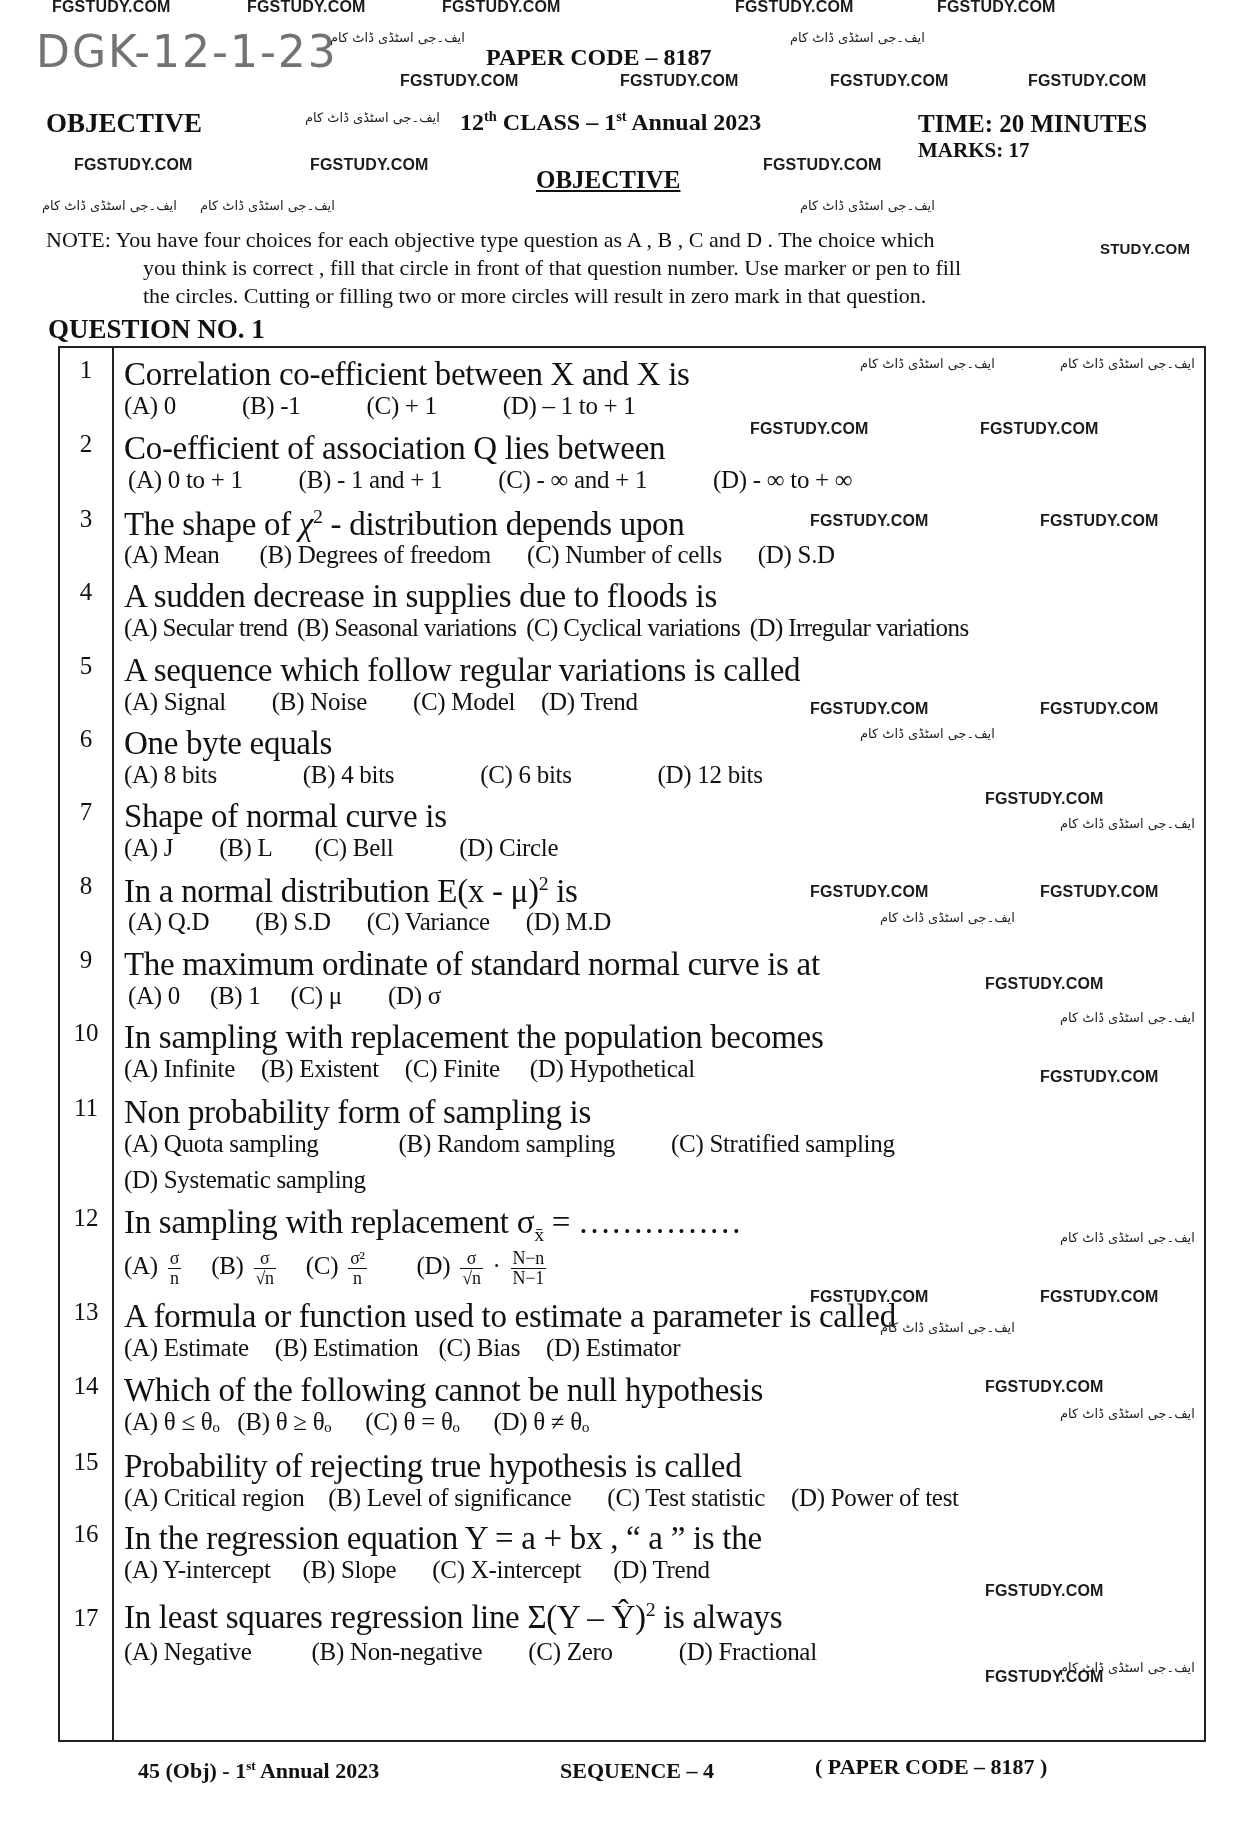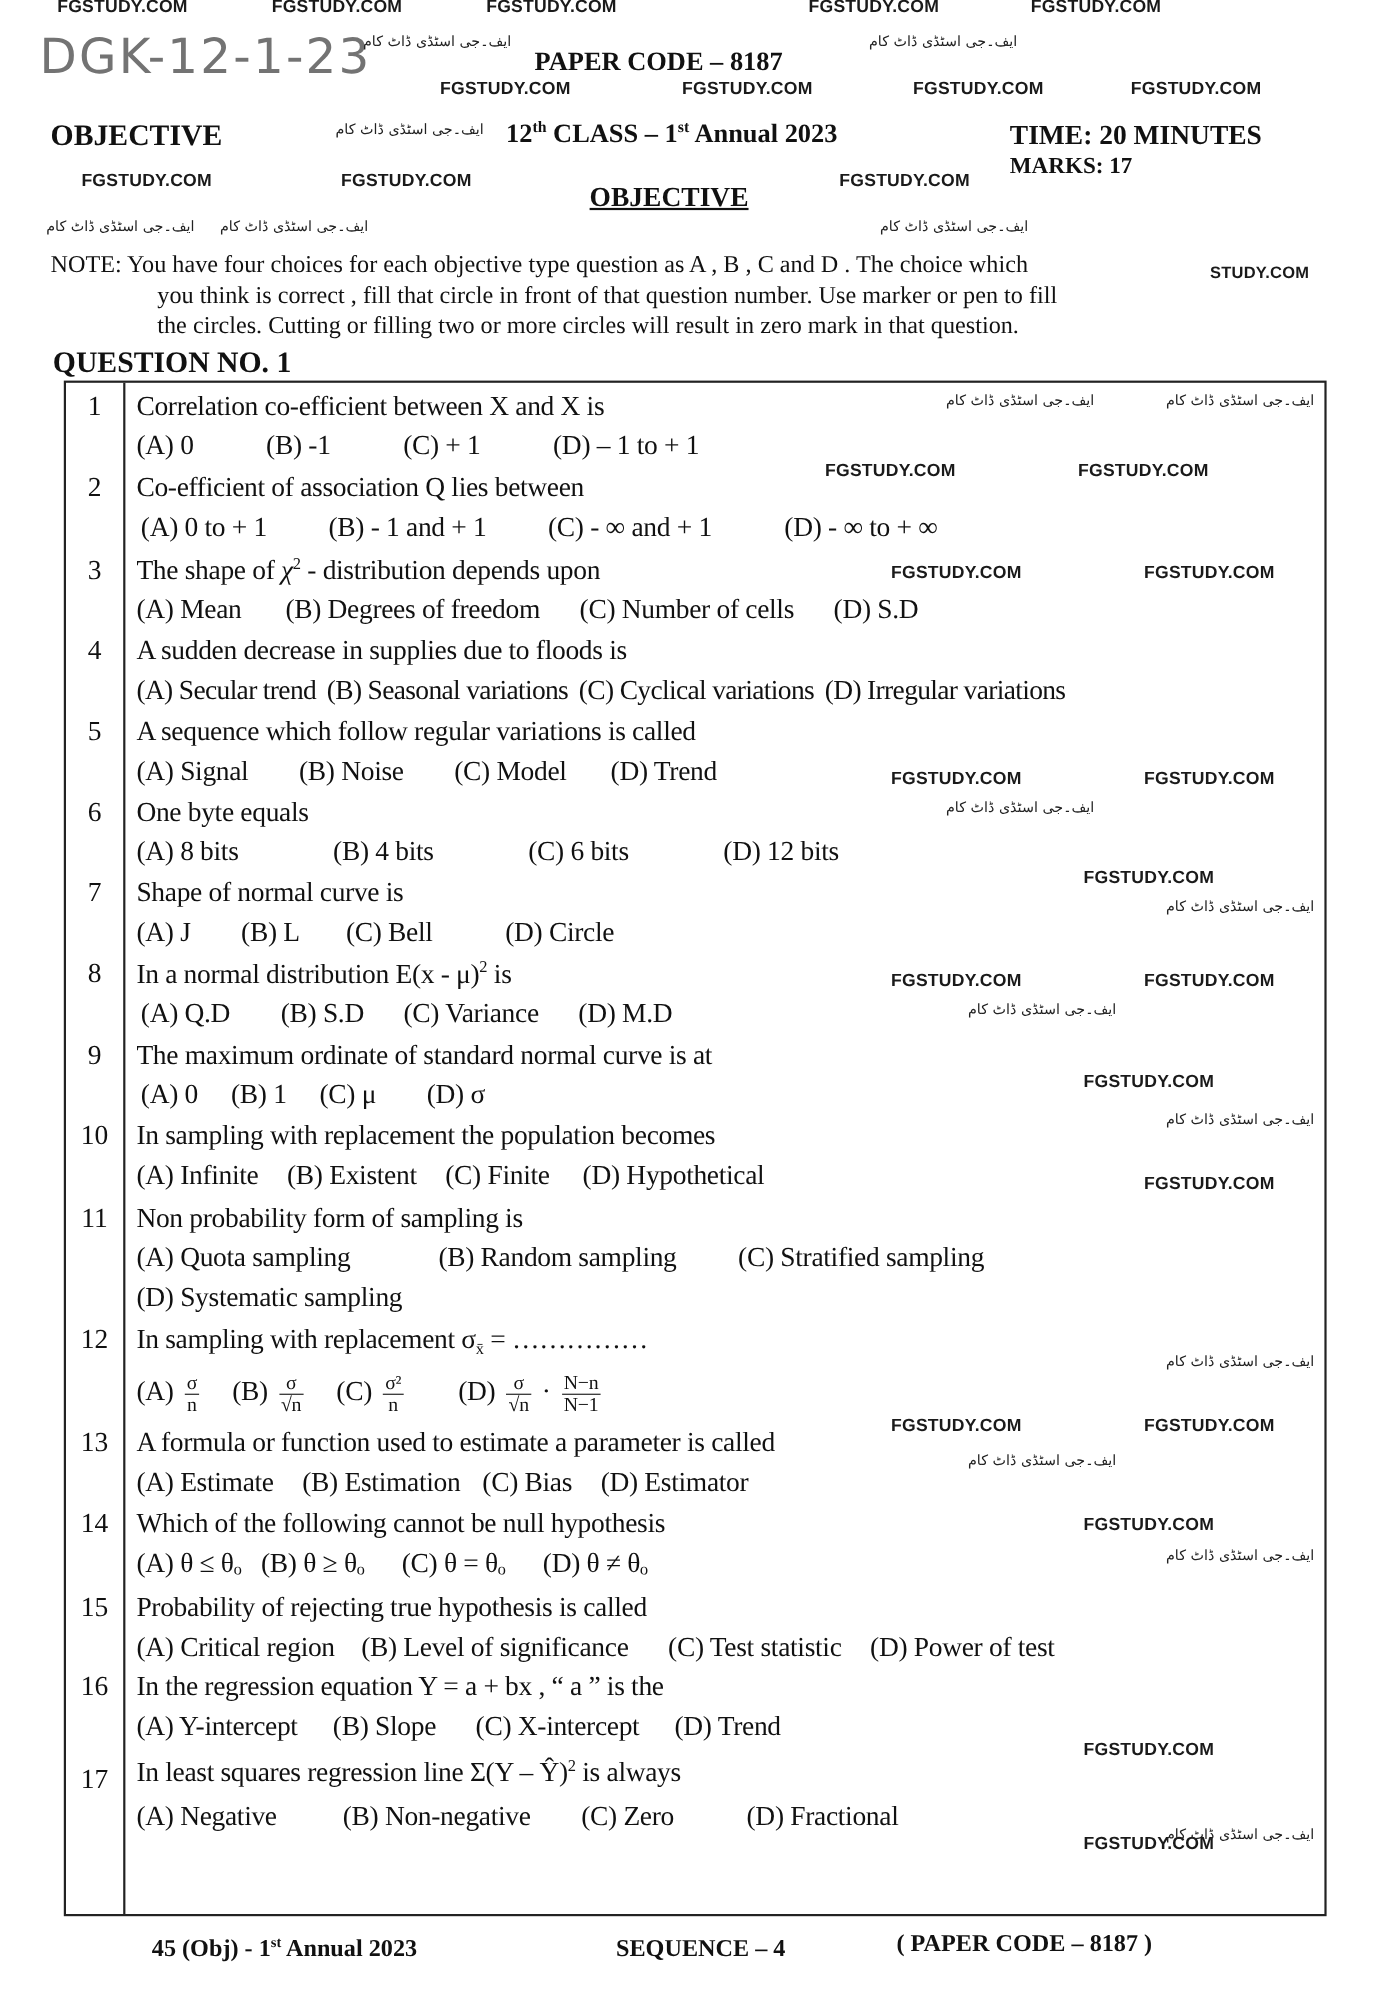--- a/index.html
+++ b/index.html
@@ -16,21 +16,21 @@
     .note .indent { padding-left: 97px; display:block; }
     sup { font-size: 60%; }
 
     .table {
       position: absolute; left: 58px; top: 346px; width: 1148px; height: 1396px;
       border: 2px solid #222; box-sizing: border-box;
     }
     .numcol { position: absolute; left: 52px; top: 0; bottom: 0; border-left: 2px solid #222; }
     .row { position: absolute; left: 0; right: 0; }
     .qnum { position: absolute; left: 0; width: 52px; text-align: center; font-size: 25px; }
-    .qtext { position: absolute; left: 64px; font-size: 25px; white-space: nowrap; letter-spacing: -0.3px; }
+    .qtext { position: absolute; left: 64px; font-size: 33px; white-space: nowrap; letter-spacing: -0.3px; }
     .opts { position: absolute; left: 64px; font-size: 25px; white-space: nowrap; letter-spacing: -0.3px; }
     .opts span.opt { margin-right: 28px; }
     .frac { display: inline-block; vertical-align: middle; text-align: center; font-size: 18px; line-height: 19px; margin: 0 4px; }
     .frac .n { display:block; border-bottom: 1.5px solid #111; padding: 0 2px; }
     .frac .d { display:block; padding: 0 2px; }
     .footer { font-weight: bold; font-size: 22px; }
     .question-hdr { font-weight: bold; font-size: 27px; }
   </style>
 </head>
 <body>
@@ -128,21 +128,21 @@
       <span class="opt">(D) Irregular variations</span>
     </div>
   </div>
 
   <div class="row" style="top:304px;">
     <div class="qnum">5</div>
     <div class="qtext">A sequence which follow regular variations is called</div>
     <div class="opts" style="top:36px;">
       <span class="opt" style="margin-right:40px">(A) Signal</span>
       <span class="opt" style="margin-right:40px">(B) Noise</span>
-      <span class="opt" style="margin-right:34px">(C) Model</span>
+      <span class="opt" style="margin-right:20px">(C) Model</span>
       <span class="opt">(D) Trend</span>
     </div>
   </div>
 
   <div class="row" style="top:377px;">
     <div class="qnum">6</div>
     <div class="qtext">One byte equals</div>
     <div class="opts" style="top:36px;text-align:center;">
       <span class="opt" style="margin-right:80px">(A)  8 bits</span>
       <span class="opt" style="margin-right:80px">(B)   4 bits</span>

